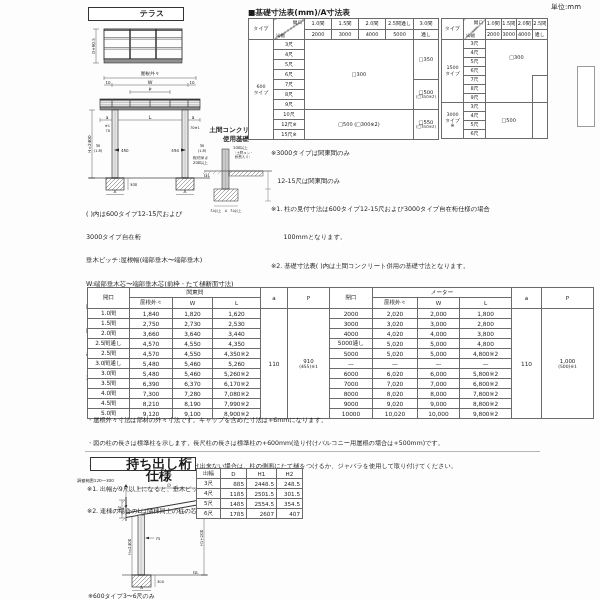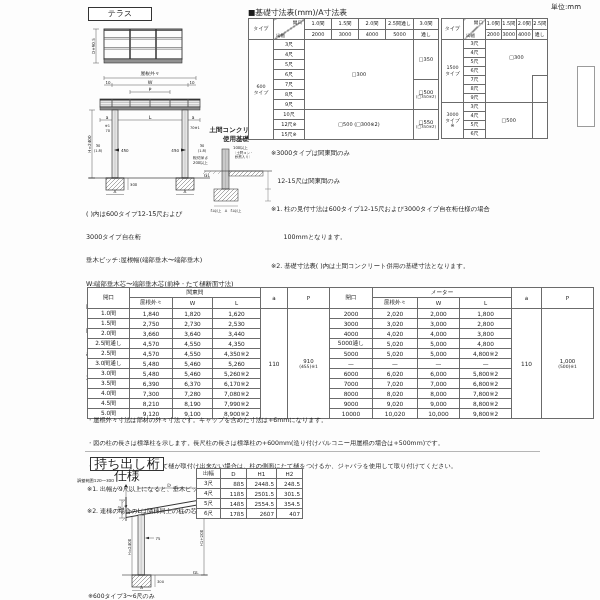--- a/index.html
+++ b/index.html
@@ -1,20 +1,20 @@
 <!DOCTYPE html>
 <html><head>
 <meta charset="utf-8">
 <style>
   html,body{margin:0;padding:0;background:#9a9a9a;}
   #page{position:relative;width:600px;height:600px;background:#fdfdfd;
         font-family:"DejaVu Sans",sans-serif;color:#1c1c1c;overflow:hidden;}
   .abs{position:absolute;}
   .titlebox{position:absolute;border:1.4px solid #333;background:#fff;
-            text-align:center;font-weight:normal;font-size:8px;line-height:12px;}
+            text-align:center;font-weight:bold;font-size:8px;line-height:12px;padding-left:32px;}
   .tbl{position:absolute;border-collapse:collapse;table-layout:fixed;background:#fff;}
   .tbl th,.tbl td{border:1px solid #6b6b6b;padding:0;font-weight:normal;
                   text-align:center;vertical-align:middle;overflow:hidden;}
   
   .ft th,.ft td{font-size:5px;line-height:1.15;white-space:nowrap;}
   .ft .h1 th{height:10px;}
   .ft .h2 th{height:9px;}
   #ftable-600 td{height:9px;}
   #ftable-1500 td{height:8px;}
   th.diag{position:relative;background:
@@ -37,21 +37,21 @@
   .ct th,.ct td{font-size:5.6px;}
   .ct .h1 th{height:9px;}
   .ct td{height:9px;}
   .ct td.num{text-align:right;padding-right:2px;}
   
   .noteblock{position:absolute;font-size:6.3px;line-height:9.4px;white-space:pre;}
   .legend{position:absolute;font-size:6.4px;line-height:7.8px;white-space:pre;}
   .foot{position:absolute;font-size:6.2px;line-height:7.6px;white-space:pre;}
   .small-label{position:absolute;font-size:6.5px;font-weight:bold;text-align:center;line-height:8.5px;}
   .unit{position:absolute;font-size:7px;}
-  .sectitle{position:absolute;font-size:7.8px;font-weight:normal;}
+  .sectitle{position:absolute;font-size:7.8px;font-weight:bold;}
   .divider{position:absolute;height:1px;background:#b5b5b5;}
   .sidebox{position:absolute;border:1px solid #9b9b9b;background:#fff;}
   svg{position:absolute;overflow:visible;}
   svg text{font-family:"DejaVu Sans",sans-serif;fill:#1c1c1c;}
 </style>
 </head>
 <body>
 
 <div id="page">
 

